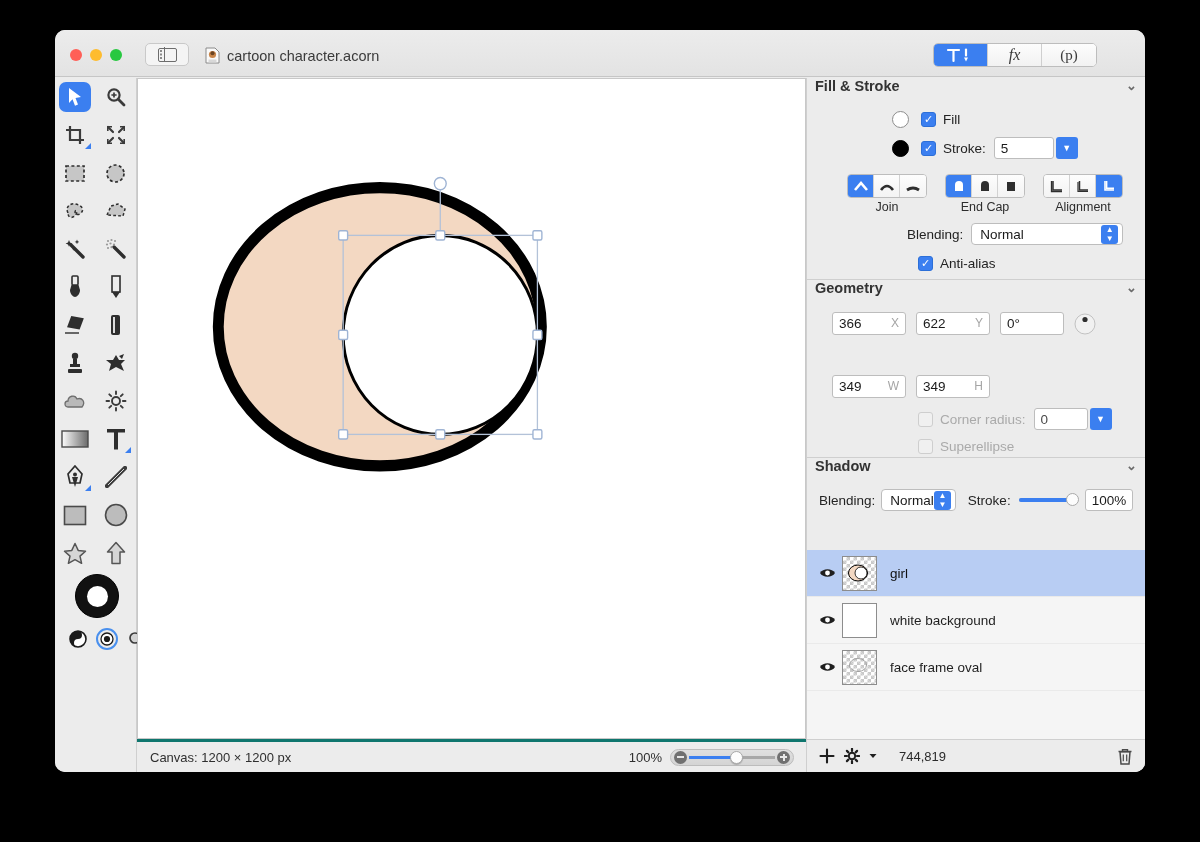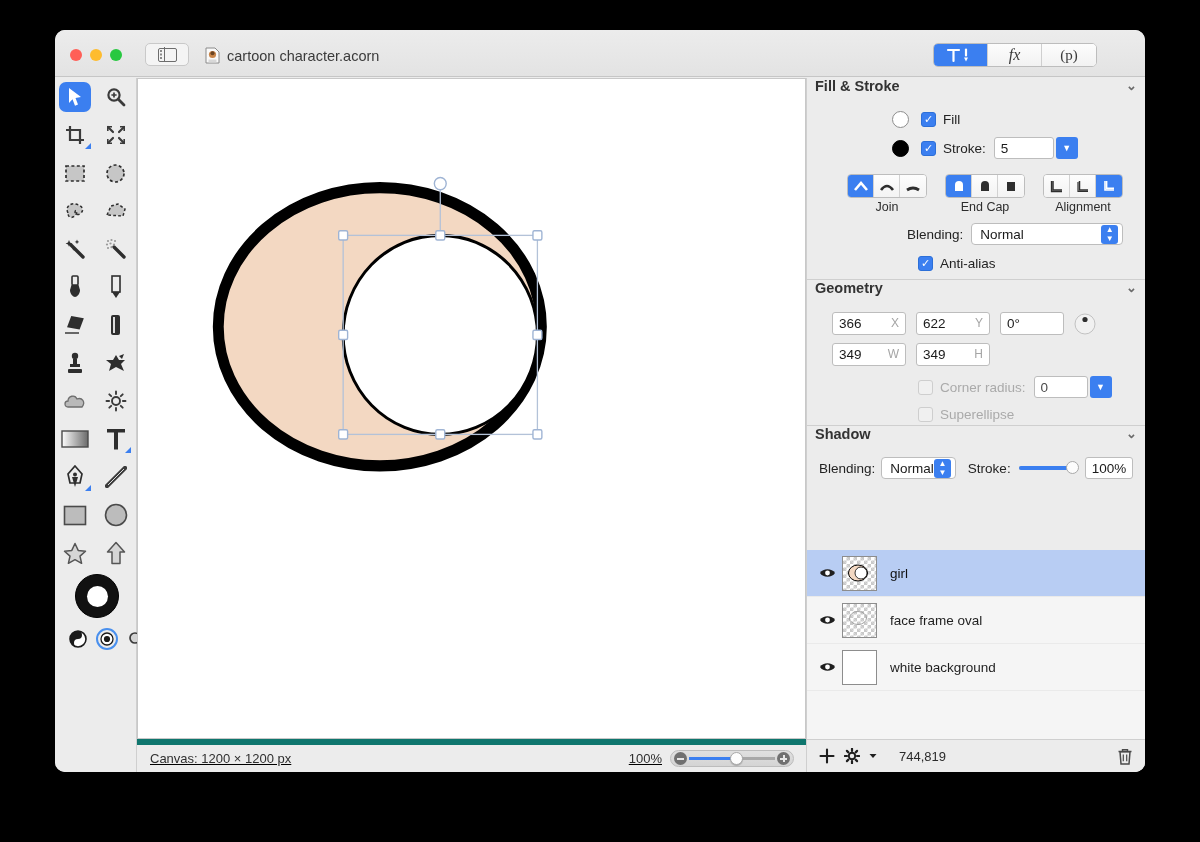--- a/index.html
+++ b/index.html
@@ -103,22 +103,22 @@
     display: flex; align-items: flex-start; justify-content: center;
   }
   #canvas {
     position: absolute; left: 0; top: 0; right: 0; bottom: 0;
     background: #fff; border: 1px solid #c8c8c8;
   }
 
   
   #statusbar {
     position: absolute; left: 82px; bottom: 0; right: 339px; height: 33px;
-    background: #ececec; border-top: 6px solid #0f766e;
-    display: flex; align-items: center; text-decoration: underline;
+    background: #ececec; border-top: 3px solid #0f766e;
+    display: flex; align-items: center;
   }
   #canvas-size { margin-left: 13px; font-size: 13px; color: #2f2f2f; }
   #zoom-group { margin-left: auto; display: flex; align-items: center; gap: 8px; margin-right: 12px; }
   #zoom-pct { font-size: 13px; color: #2f2f2f; }
   #zoom-slider {
     width: 124px; height: 17px; border-radius: 9px;
     background: linear-gradient(#e0e0e0,#d4d4d4); border: 1px solid #bcbcbc;
     display: flex; align-items: center; position: relative; padding: 0 3px;
   }
   .zbtn { width: 13px; height: 13px; border-radius: 50%; background: #707070; position: relative; flex: none; }
@@ -711,21 +711,21 @@
       </div>
       <div class="geo-field" style="width:64px;">
         <div class="txtfield">0°</div>
       </div>
       <svg width="22" height="22" viewBox="0 0 22 22">
         <circle cx="11" cy="11" r="10" fill="#f1f1f1" stroke="#c2c2c2" stroke-width="1"></circle>
         <circle cx="11" cy="6.5" r="2.6" fill="#2e2e2e"></circle>
       </svg>
     </div>
 
-    <div style="display:flex; align-items:center; gap:10px; padding:8px 20px 0 25px;">
+    <div style="display:flex; align-items:center; gap:10px; padding:8px 20px 0 25px;margin-top:32px;">
       <div class="geo-field">
         <div class="txtfield">349</div>
         <span class="geo-tag">W</span>
       </div>
       <div class="geo-field">
         <div class="txtfield">349</div>
         <span class="geo-tag">H</span>
       </div>
     </div>
 
@@ -783,37 +783,37 @@
         <div class="lname">girl</div>
       </div>
 
       <div class="layer">
         <div class="eye">
           <svg width="17" height="12" viewBox="0 0 17 12">
             <path d="M1 6 C4 1 13 1 16 6 C13 11 4 11 1 6 Z" fill="#1f1f1f"></path>
             <circle cx="8.5" cy="6" r="2.4" fill="#fff"></circle>
           </svg>
         </div>
-        <div class="thumb checker">
-          <svg width="100%" height="100%" viewBox="0 0 33 33">
-            <ellipse cx="15" cy="14" rx="8.5" ry="6.5" fill="none" stroke="#999" stroke-width="0.9"></ellipse>
-          </svg>
-        </div>
-        <div class="lname">face frame oval</div>
+        <div class="thumb" style="background:#fff;"></div>
+        <div class="lname">white background</div>
       </div>
 
       <div class="layer">
         <div class="eye">
           <svg width="17" height="12" viewBox="0 0 17 12">
             <path d="M1 6 C4 1 13 1 16 6 C13 11 4 11 1 6 Z" fill="#1f1f1f"></path>
             <circle cx="8.5" cy="6" r="2.4" fill="#fff"></circle>
           </svg>
         </div>
-        <div class="thumb" style="background:#fff;"></div>
-        <div class="lname">white background</div>
+        <div class="thumb checker">
+          <svg width="100%" height="100%" viewBox="0 0 33 33">
+            <ellipse cx="15" cy="14" rx="8.5" ry="6.5" fill="none" stroke="#999" stroke-width="0.9"></ellipse>
+          </svg>
+        </div>
+        <div class="lname">face frame oval</div>
       </div>
     </div>
 
     <div id="layerbar">
       <svg width="16" height="16" viewBox="0 0 16 16">
         <path d="M8 1.5 V14.5 M1.5 8 H14.5" stroke="#1f1f1f" stroke-width="2.1" stroke-linecap="round"></path>
       </svg>
       <svg width="16" height="16" viewBox="0 0 16 16">
         <circle cx="8" cy="8" r="3.2" fill="none" stroke="#1f1f1f" stroke-width="1.9"></circle>
         <g stroke="#1f1f1f" stroke-width="2.2" stroke-linecap="round">

